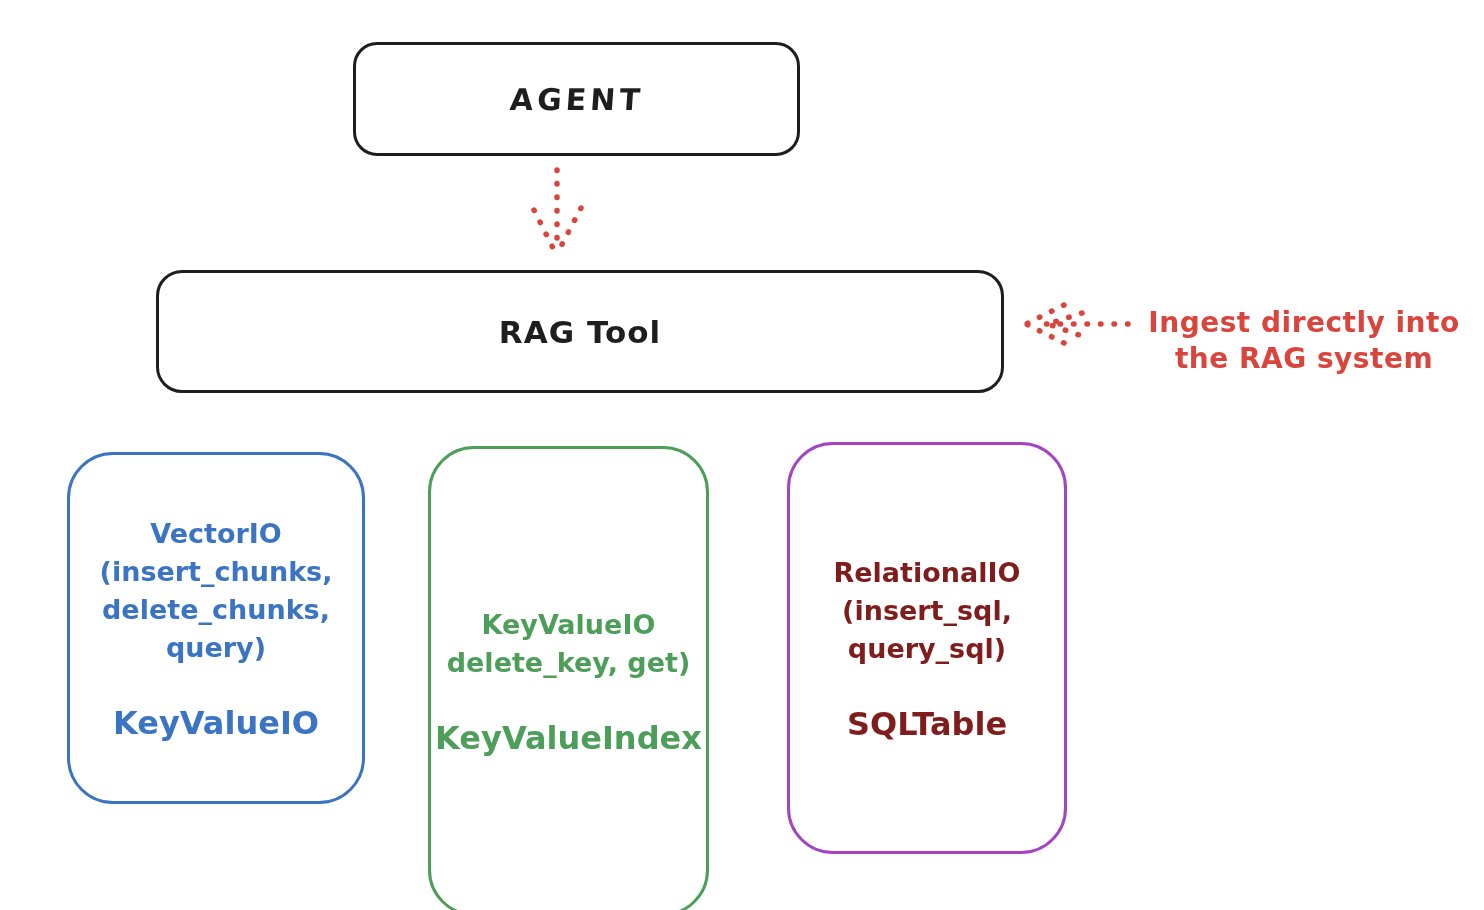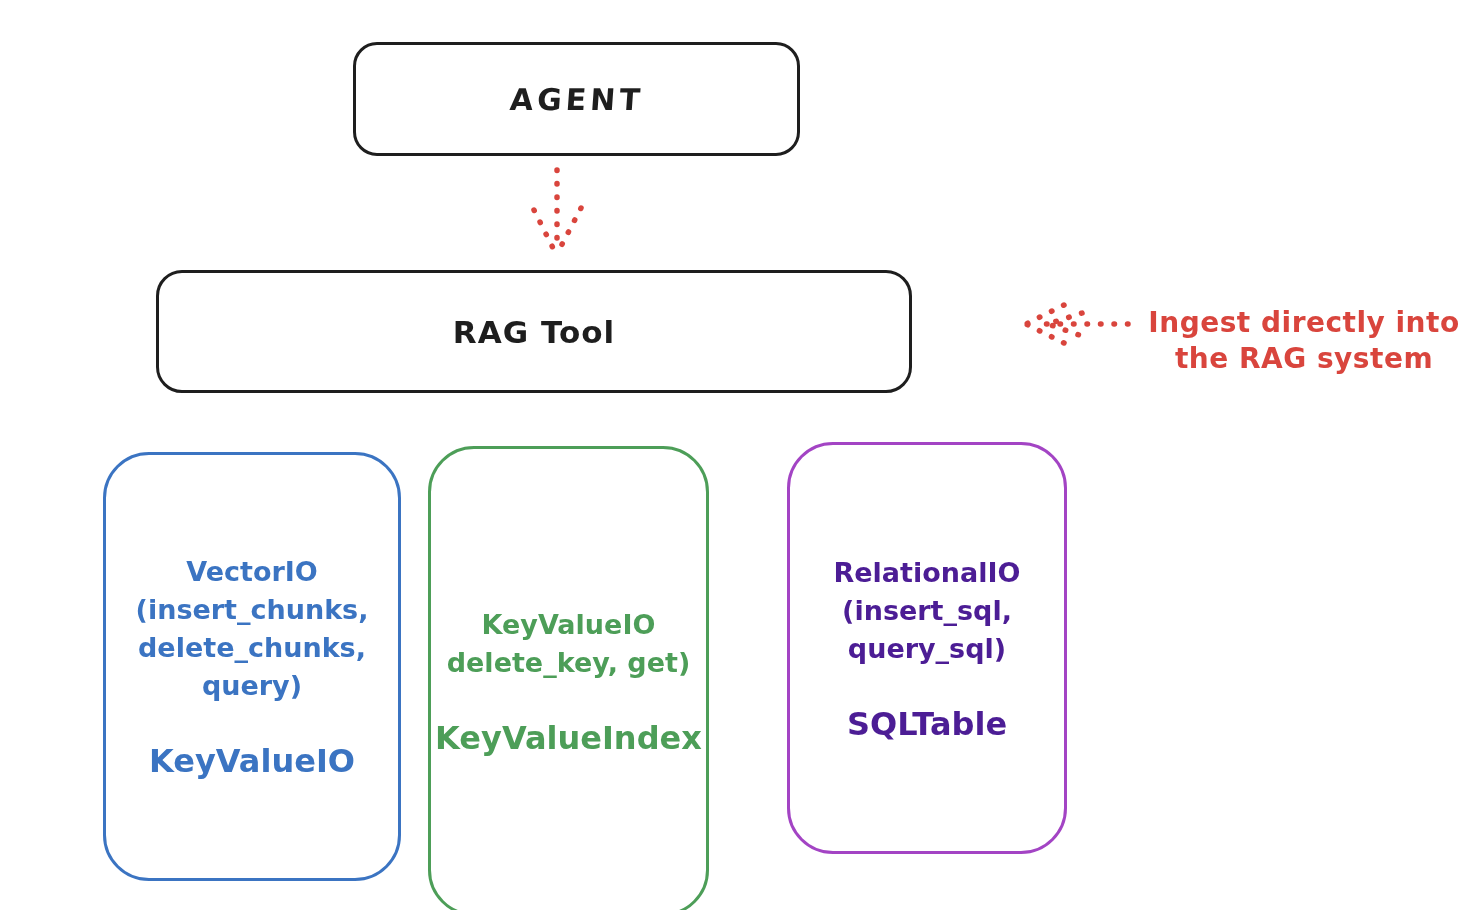--- a/index.html
+++ b/index.html
@@ -31,21 +31,21 @@
   }
   .agent-label {
     font-size: 30px;
     font-weight: 700;
     letter-spacing: 4px;
     color: #1e1e1e;
     transform: skewX(-4deg);
   }
   .rag-box {
     left: 156px; top: 270px;
-    width: 756px; height: 123px;
+    width: 848px; height: 123px;
     border-radius: 26px;
   }
   .rag-label {
     font-size: 31px;
     font-weight: 600;
     letter-spacing: 1px;
     color: #1e1e1e;
   }
   .io-box {
     border-width: 3.5px;
@@ -57,21 +57,21 @@
   }
   .io-box .method-lines {
     font-size: 27px;
     line-height: 38px;
   }
   .io-box .index-label {
     font-size: 32px;
     line-height: 38px;
     margin-top: 37px;
   }
-  .io-box-vector    { left: 67px;  top: 452px; width: 298px; height: 429px; margin-left: 36px; }
+  .io-box-vector    { left: 67px;  top: 452px; width: 298px; height: 352px; }
   .io-box-keyvalue  { left: 428px; top: 446px; width: 281px; height: 470px; }
   .io-box-relational{ left: 787px; top: 442px; width: 280px; height: 412px; }
   .annotation {
     position: absolute;
     left: 1128px; top: 281px;
     width: 352px;
     text-align: center;
     font-size: 28px;
     font-weight: 700;
     line-height: 36px;
@@ -136,21 +136,21 @@
   </div>
 
   <div class="box io-box io-box-keyvalue" style="border-color: rgb(77, 158, 88); color: rgb(77, 158, 88);">
     <div class="method-lines">
       <div>KeyValueIO</div>
       <div>delete_key, get)</div>
     </div>
     <div class="index-label">KeyValueIndex</div>
   </div>
 
-  <div class="box io-box io-box-relational" style="border-color: rgb(163, 68, 196); color: #4c1d95;">
+  <div class="box io-box io-box-relational" style="border-color: rgb(163, 68, 196); color: #7f1d1d;">
     <div class="method-lines">
       <div>RelationalIO</div>
       <div>(insert_sql,</div>
       <div>query_sql)</div>
     </div>
     <div class="index-label">SQLTable</div>
   </div>
 
 </div>
 

